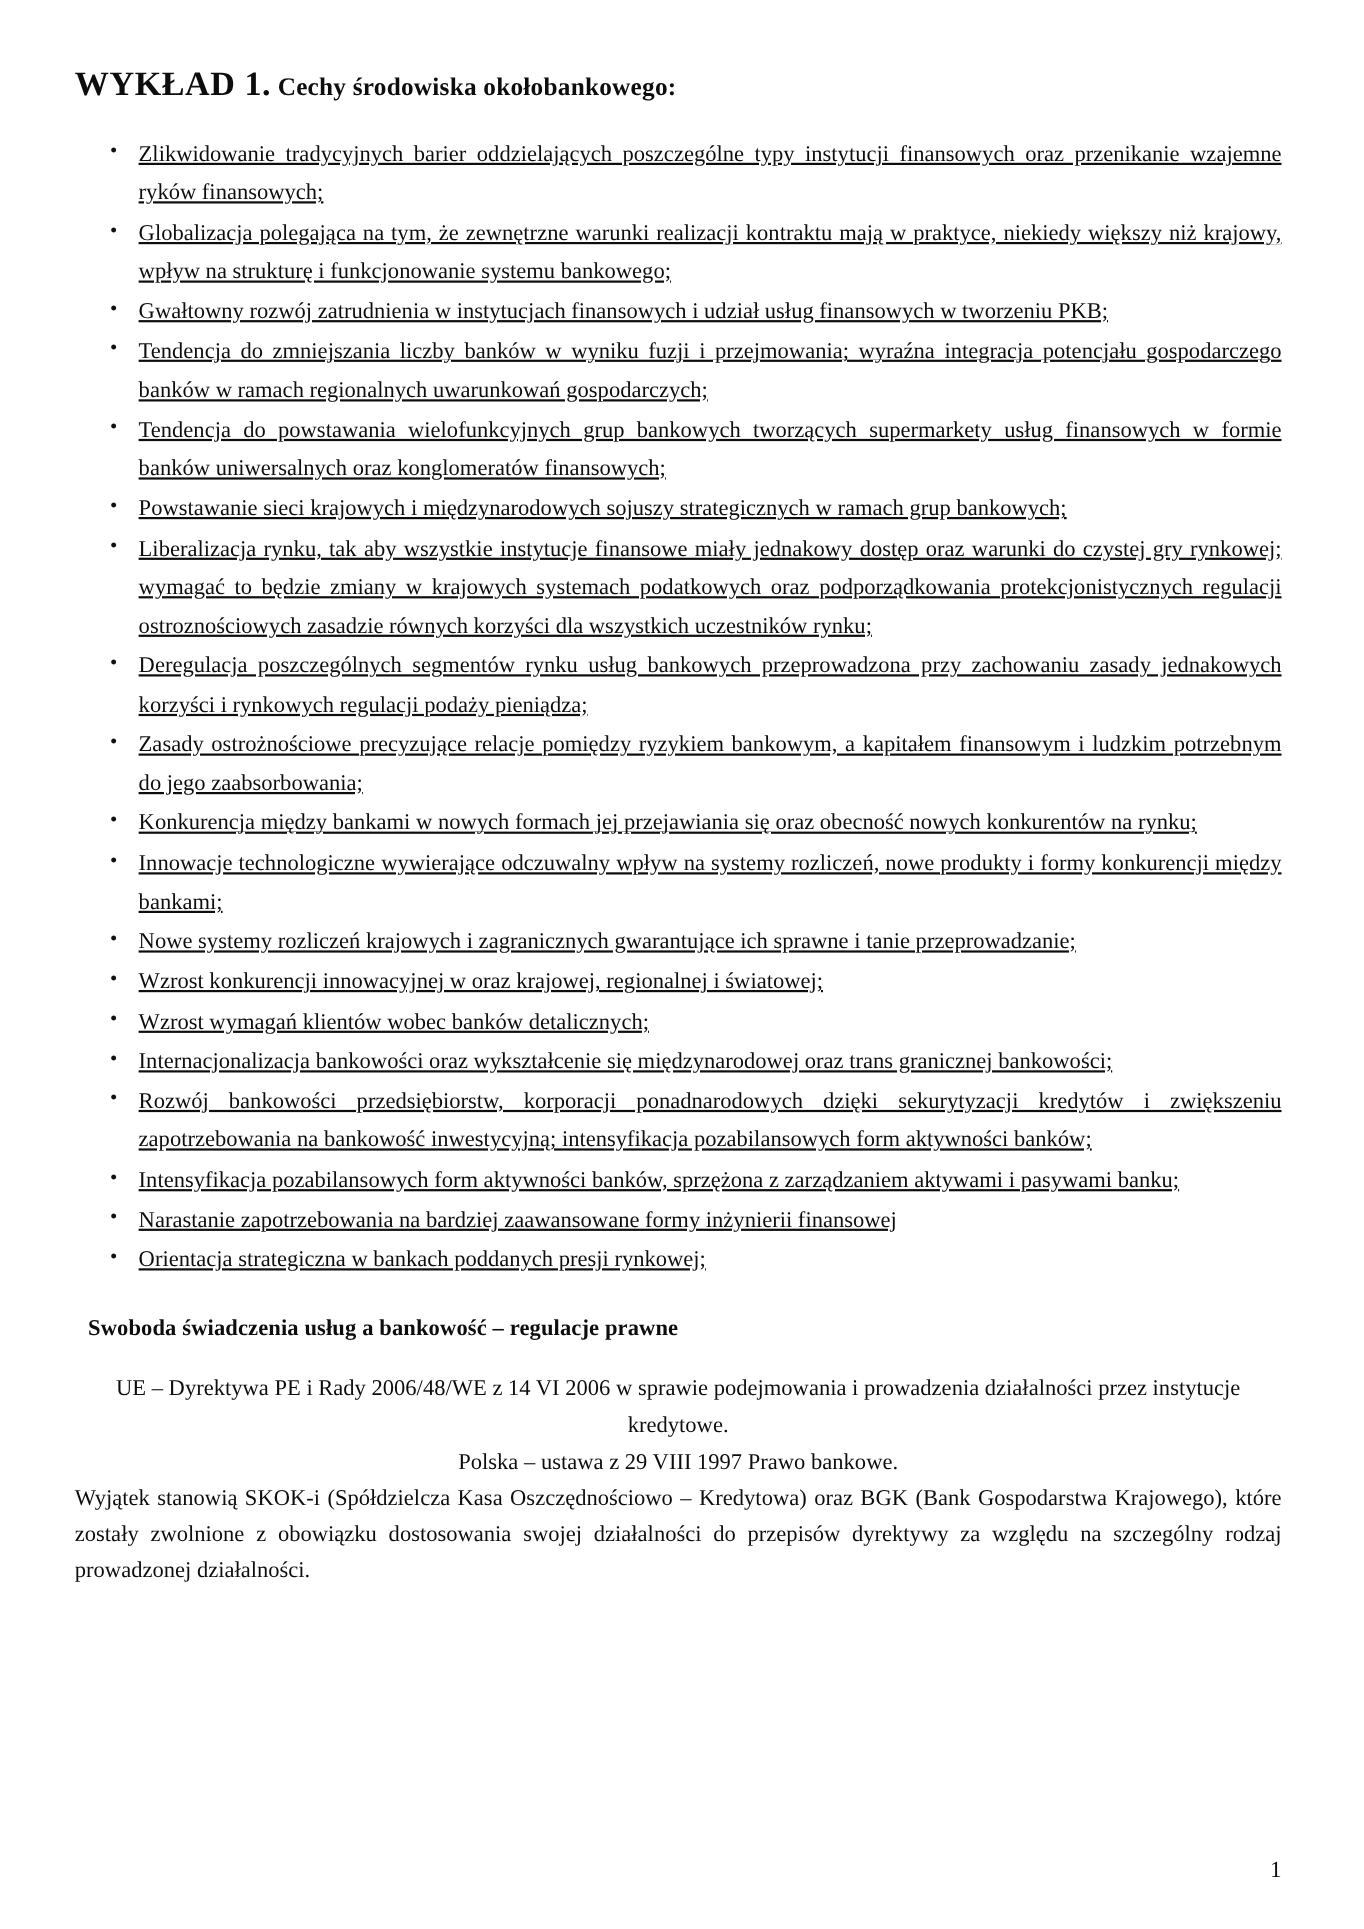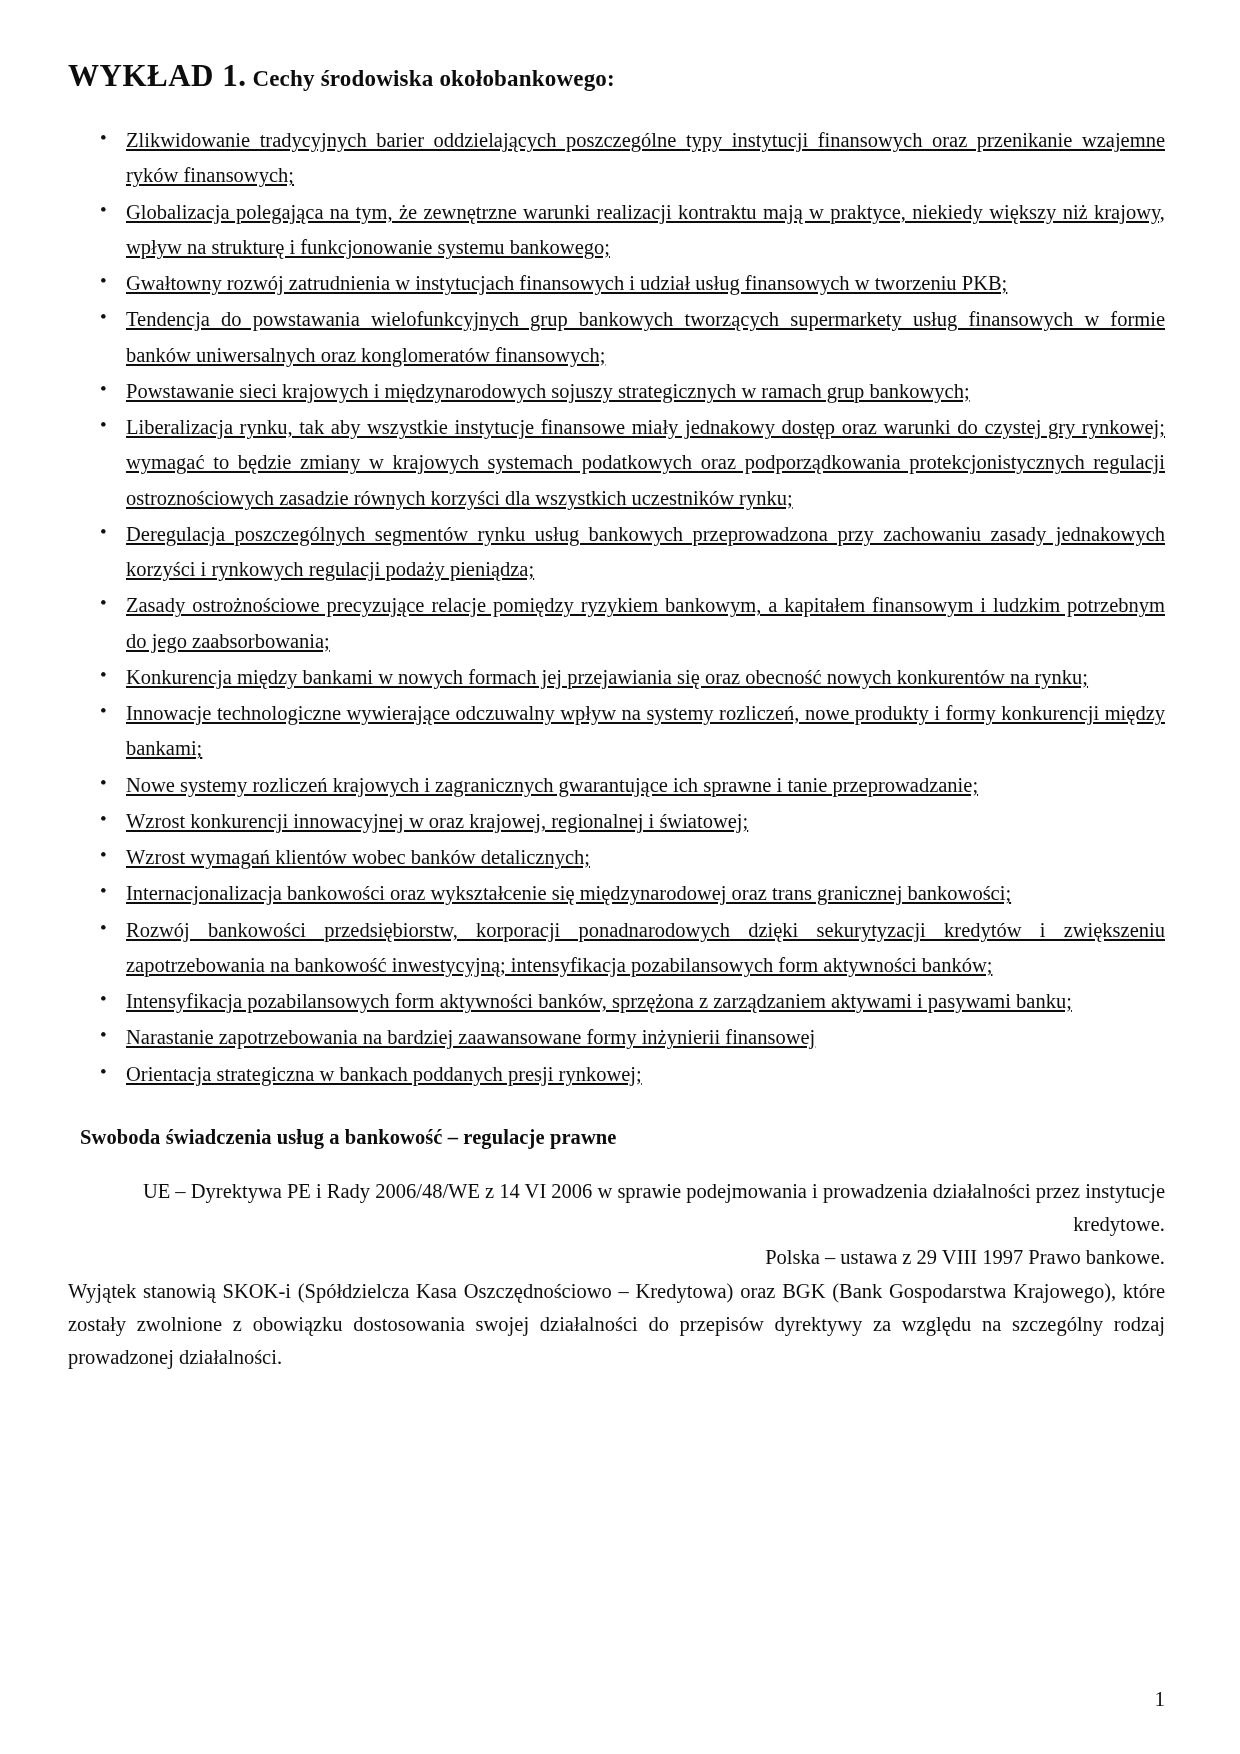--- a/index.html
+++ b/index.html
@@ -83,21 +83,21 @@
 
   
   .body-par {
     font-size: 20.5px;
     line-height: 1.62;
     text-align: justify;
     text-justify: inter-word;
     margin: 0;
   }
   .body-par.flow {
-    text-align: right;
+    text-align: center;
   }
 
   
   .page-number {
     position: absolute;
     right: 75px;
     bottom: 42px;
     font-size: 21px;
   }
 </style>
@@ -112,20 +112,23 @@
 
   <ul class="bullets">
     <li>
         <span class="txt">Zlikwidowanie tradycyjnych barier oddzielających poszczególne typy instytucji finansowych oraz przenikanie wzajemne ryków finansowych;</span>
       </li>
     <li>
         <span class="txt">Globalizacja polegająca na tym, że zewnętrzne warunki realizacji kontraktu mają w praktyce, niekiedy większy niż krajowy, wpływ na strukturę i funkcjonowanie systemu bankowego;</span>
       </li>
     <li>
         <span class="txt">Gwałtowny rozwój zatrudnienia w instytucjach finansowych i udział usług finansowych w tworzeniu PKB;</span>
+      </li>
+    <li>
+        <span class="txt">Tendencja do zmniejszania liczby banków w wyniku fuzji i przejmowania; wyraźna integracja potencjału gospodarczego banków w ramach regionalnych uwarunkowań gospodarczych;</span>
       </li>
     <li>
         <span class="txt">Tendencja do powstawania wielofunkcyjnych grup bankowych tworzących supermarkety usług finansowych w formie banków uniwersalnych oraz konglomeratów finansowych;</span>
       </li>
     <li>
         <span class="txt">Powstawanie sieci krajowych i międzynarodowych sojuszy strategicznych w ramach grup bankowych;</span>
       </li>
     <li>
         <span class="txt">Liberalizacja rynku, tak aby wszystkie instytucje finansowe miały jednakowy dostęp oraz warunki do czystej gry rynkowej; wymagać to będzie zmiany w krajowych systemach podatkowych oraz podporządkowania protekcjonistycznych regulacji ostroznościowych zasadzie równych korzyści dla wszystkich uczestników rynku;</span>
       </li>

